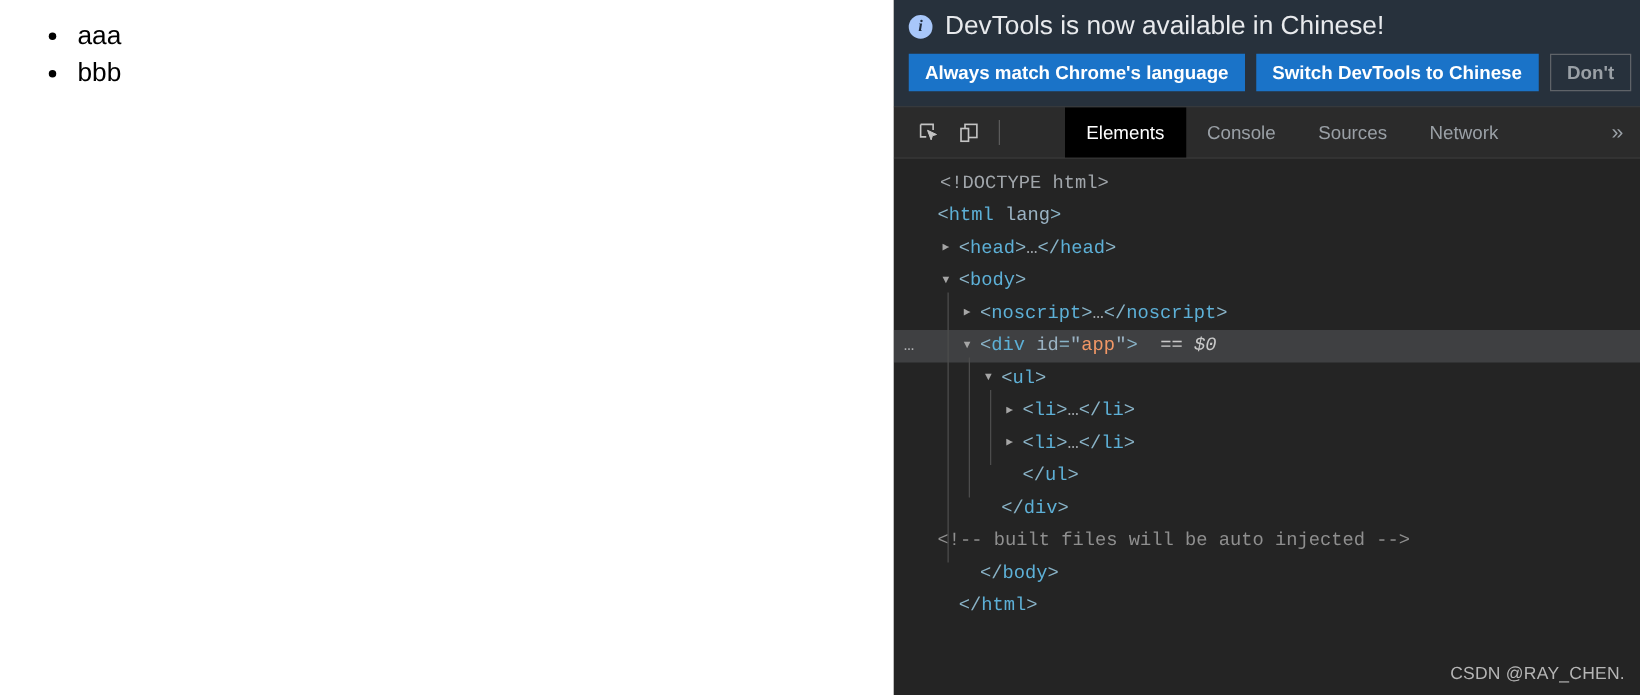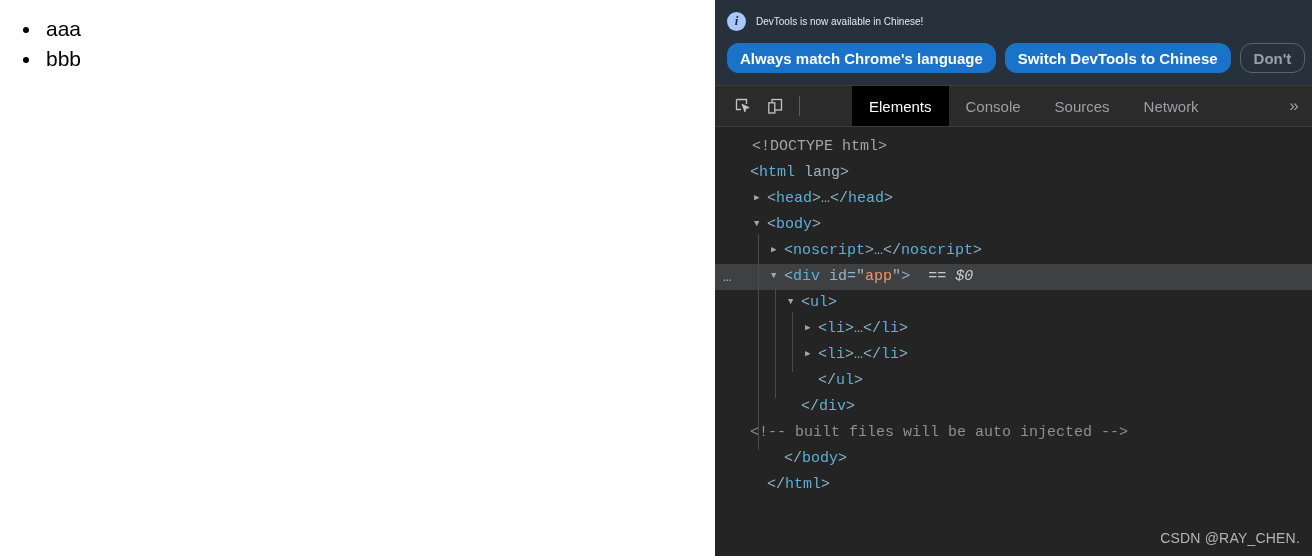--- a/index.html
+++ b/index.html
@@ -18,21 +18,21 @@
   #screen {
     position: relative;
     width: 1312px;
     height: 556px;
     overflow: hidden;
   }
 
   
   #page-pane {
     position: absolute;
-    left: 0;
+    left: 16px;
     top: 0;
     width: 715px;
     height: 416px;
     background: #ffffff;
     overflow: hidden;
   }
   #page-list {
     margin: 0;
     padding: 14px 0 0 42px;
     list-style: disc;
@@ -82,32 +82,32 @@
     font-size: 13px;
     font-style: italic;
     display: flex;
     align-items: center;
     justify-content: center;
     flex: 0 0 auto;
     margin-right: 10px;
   }
   #infobar-text {
     color: #e8eaed;
-    font-size: 10px;
+    font-size: 21px;
     font-family: "Liberation Sans", sans-serif;
     white-space: nowrap;
   }
   .infobar-buttons-row {
     height: 34px;
     margin-top: 5px;
     gap: 9px;
   }
   .ib-btn {
     height: 30px;
-    border-radius: 12px;
+    border-radius: 0;
     font-family: "Liberation Sans", sans-serif;
     font-size: 15px;
     font-weight: bold;
     display: flex;
     align-items: center;
     justify-content: center;
     padding: 0 13px;
     white-space: nowrap;
     box-sizing: border-box;
     flex: 0 0 auto;

